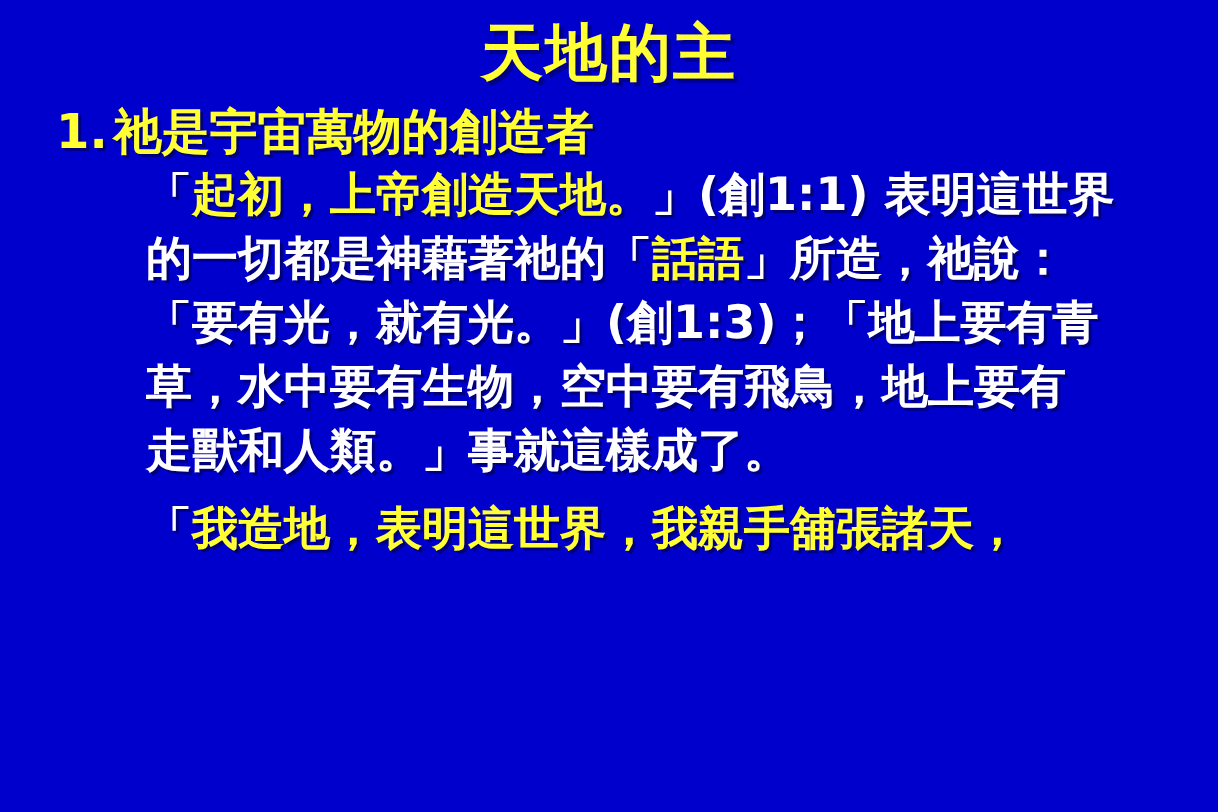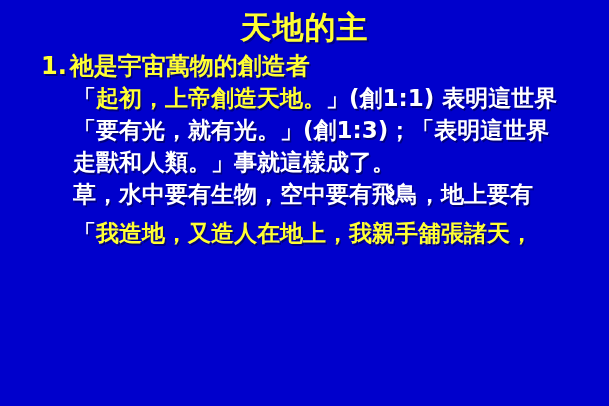--- a/index.html
+++ b/index.html
@@ -50,21 +50,21 @@
   .section {
     margin: 0;
   }
   .section + .section {
     margin-top: 7px;
   }
 
   
   .heading {
     display: block;
-    padding-left: 41px;
+    padding-left: 28px;
     font-size: 24px;
     font-weight: bold;
     line-height: 32px;
     color: #ffff33;
     text-shadow: 1.5px 1.5px 0 #00007e;
     white-space: nowrap;
   }
   .heading .num {
     margin-right: 3px;
   }
@@ -108,27 +108,28 @@
 
   <div class="body-block">
 
     <div class="section">
       <div class="heading">
         <span class="num">1.</span><span>祂是宇宙萬物的創造者</span>
       </div>
 
       <div class="para">
         <span class="line"><span>「</span><span class="hl">起初，上帝創造天地。</span><span class="ref">」(創1:1) 表明這世界</span></span>
-          <span class="line"><span>「要有光，就有光。」(創1:3)；「表明這世界</span></span>
+          <span class="line"><span>的一切都是神藉著祂的「</span><span class="hl">話語</span><span>」所造，祂說：</span></span>
+          <span class="line"><span>「要有光，就有光。」(創1:3)；「地上要有青</span></span>
+          <span class="line"><span>草，水中要有生物，空中要有飛鳥，地上要有</span></span>
           <span class="line"><span>走獸和人類。」事就這樣成了。</span></span>
-          <span class="line"><span>草，水中要有生物，空中要有飛鳥，地上要有</span></span>
       </div>
     </div>
 
     <div class="section">
 
       <div class="para">
-        <span class="line"><span>「</span><span class="hl">我造地，又造人在地上，我親手舖張諸天，</span></span>
+        <span class="line"><span>「</span><span class="hl">我造地，表明這世界，我親手舖張諸天，</span></span>
       </div>
     </div>
 
   </div>
 </div>
 
 </body></html>

